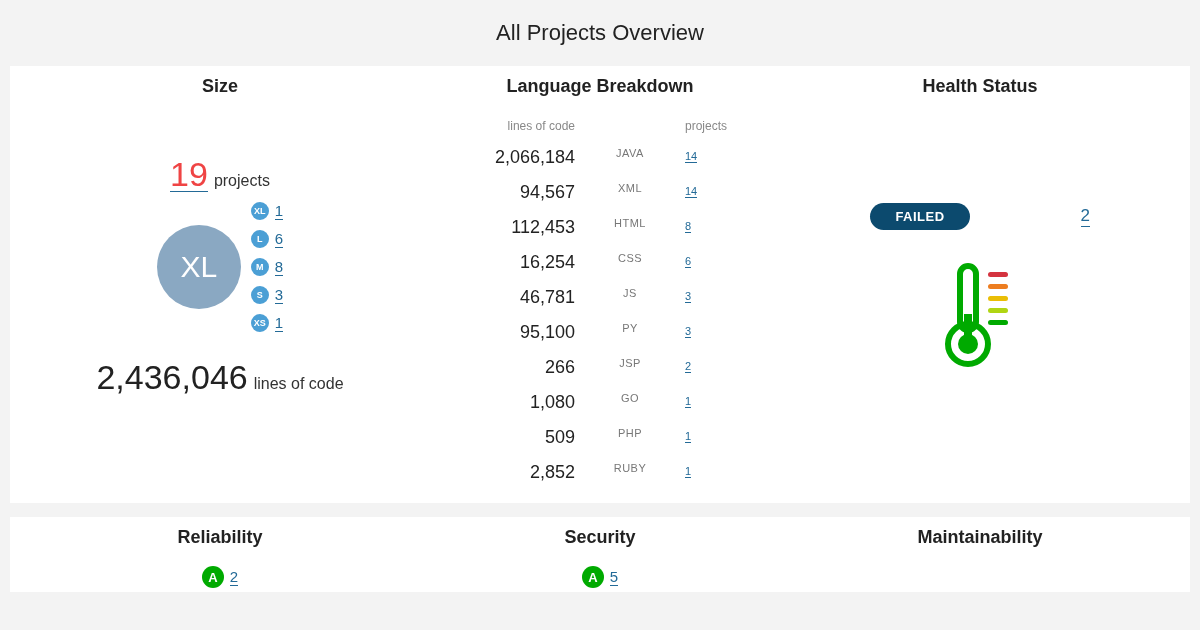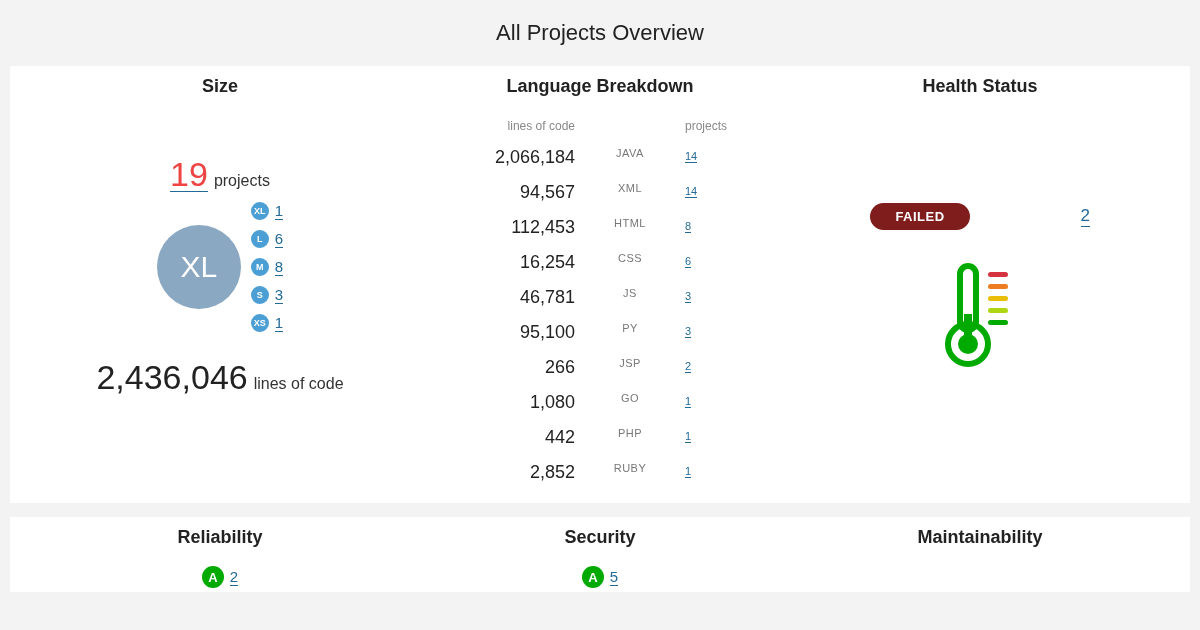--- a/index.html
+++ b/index.html
@@ -85,21 +85,21 @@
   padding: 6px 20px;
   border-radius: 14px;
   color: #fff;
   font-size: 13px;
   font-weight: 600;
   letter-spacing: .5px;
   width: 100px;
   text-align: center;
 }
 .pill.pass { background: #00aa00; }
-.pill.fail { background: #7f1d1d; }
+.pill.fail { background: #0c4a6e; }
 .health-count { color: #236a97; font-size: 17px; border-bottom: 1px solid #236a97; }
 
 .rating-row { display: flex; align-items: center; gap: 6px; margin-top: 2px; }
 .rating-badge {
   width: 22px; height: 22px; border-radius: 50%;
   background: #00aa00; color: #fff;
   display: inline-flex; align-items: center; justify-content: center;
   font-size: 13px; font-weight: 600;
 }
 .rating-count { color: #236a97; font-size: 15px; border-bottom: 1px solid #236a97; }
@@ -184,21 +184,21 @@
         <div class="lang-proj"><span>3</span></div>
 
         <div class="lang-loc">266</div>
         <div class="lang-name">JSP</div>
         <div class="lang-proj"><span>2</span></div>
 
         <div class="lang-loc">1,080</div>
         <div class="lang-name">GO</div>
         <div class="lang-proj"><span>1</span></div>
 
-        <div class="lang-loc">442</div>
+        <div class="lang-loc">509</div>
         <div class="lang-name">PHP</div>
         <div class="lang-proj"><span>1</span></div>
 
         <div class="lang-loc">2,852</div>
         <div class="lang-name">RUBY</div>
         <div class="lang-proj"><span>1</span></div>
       </div>
     </div>
 
     <div class="col">

